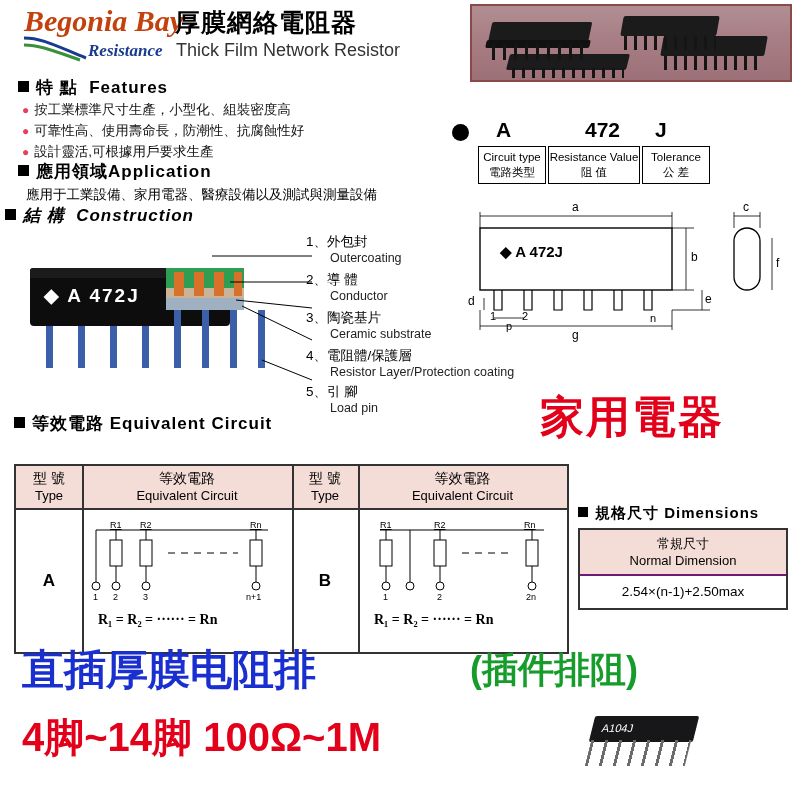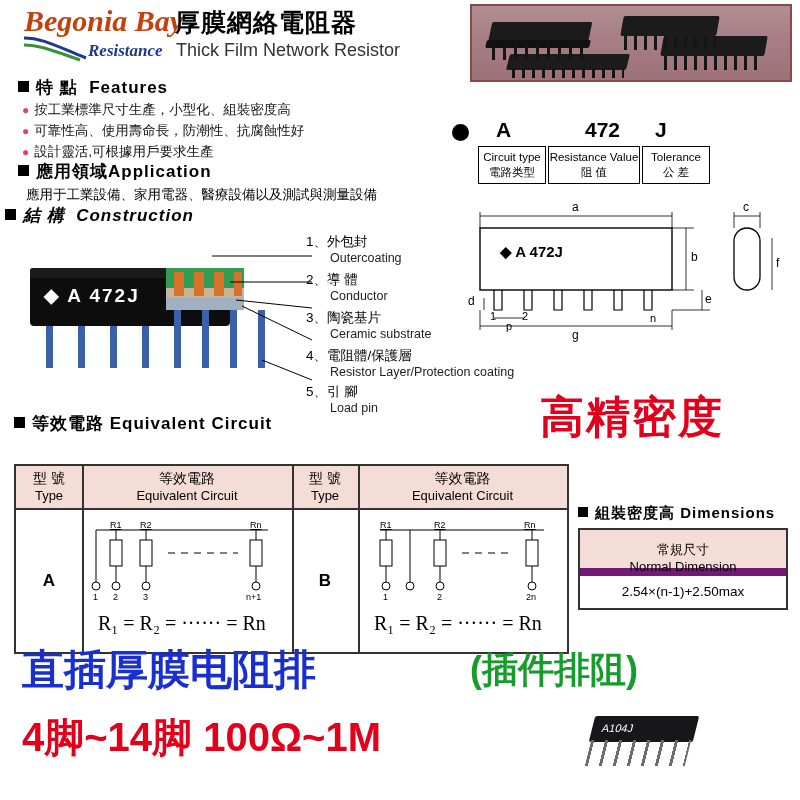--- a/index.html
+++ b/index.html
@@ -64,26 +64,26 @@
   #eq-head{left:14px;top:412px;}
   #eq-table{left:14px;top:464px;width:555px;height:190px;border:2px solid #333;box-sizing:border-box;background:#fff;}
   .eq-hd{background:#f4ddd6;}
   .eq-cell{position:absolute;box-sizing:border-box;}
   .vline{position:absolute;background:#333;width:2px;}
   .hline{position:absolute;background:#333;height:2px;}
   .eq-type-cn{font-size:14px;}
   .eq-type-en{font-size:13px;}
   .pinlbl{position:absolute;font-size:9px;}
   .rlbl{position:absolute;font-size:9px;text-decoration:underline;}
-  .eqform{position:absolute;font-size:20px;font-family:"Liberation Serif",serif;}
+  .eqform{position:absolute;font-size:14px;font-family:"Liberation Serif",serif;font-weight:bold;}
 
   
   #dim-head{left:578px;top:504px;}
   #dim-table{left:578px;top:528px;width:210px;height:82px;border:2px solid #333;box-sizing:border-box;}
-  #dim-th{position:absolute;left:0;top:0;width:100%;height:46px;background:#f4ddd6;border-bottom:8px solid #701a75;box-sizing:border-box;text-align:center;font-size:13px;line-height:17px;padding-top:11px;}
+  #dim-th{position:absolute;left:0;top:0;width:100%;height:46px;background:#f4ddd6;border-bottom:2px solid #701a75;box-sizing:border-box;text-align:center;font-size:13px;line-height:17px;padding-top:5px;}
   #dim-td{position:absolute;left:0;top:46px;width:100%;height:32px;text-align:center;font-size:13.5px;line-height:32px;}
 
   
   #b1a{left:22px;top:642px;font-size:42px;font-weight:bold;color:#1a2fd0;letter-spacing:0px;}
   #b1b{left:470px;top:646px;font-size:36px;font-weight:bold;color:#169c2a;}
   #b2{left:22px;top:710px;font-size:40px;font-weight:bold;color:#e2001a;}
   #chipphoto{left:586px;top:712px;width:118px;height:56px;}
 
   .pinline{position:absolute;background:#3b5fa8;}
 </style>
@@ -244,21 +244,21 @@
   <div style="position:absolute;left:6px;top:96px;font-size:12px;">d</div>
   <div style="position:absolute;left:243px;top:94px;font-size:12px;">e</div>
   <div style="position:absolute;left:314px;top:58px;font-size:12px;">f</div>
   <div style="position:absolute;left:110px;top:130px;font-size:12px;">g</div>
   <div style="position:absolute;left:188px;top:114px;font-size:11px;">n</div>
   <div style="position:absolute;left:44px;top:122px;font-size:11px;">p</div>
   <div style="position:absolute;left:28px;top:112px;font-size:11px;">1</div>
   <div style="position:absolute;left:60px;top:112px;font-size:11px;">2</div>
 </div>
 
-<div class="abs" id="hp">高精密度</div>
+<div class="abs" id="hp">家用電器</div>
 
 <div class="abs h-sec" id="eq-head">
   <span class="sq"></span><span>等效電路</span>&nbsp;<span>Equivalent Circuit</span>
 </div>
 
 <div class="abs" id="eq-table">
 
   <div class="eq-cell eq-hd" style="left:0;top:0;width:100%;height:44px;border-bottom:2px solid #333;"></div>
 
   <div class="vline" style="left:66px;top:0;height:186px;"></div>
@@ -341,21 +341,21 @@
     <div class="pinlbl" style="left:17px;top:72px;">1</div>
     <div class="pinlbl" style="left:71px;top:72px;">2</div>
     <div class="pinlbl" style="left:160px;top:72px;">2n</div>
   </div>
   <div class="eqform" style="left:358px;top:146px;">R₁ = R₂ = ······ = Rn</div>
 
   <div class="hline" style="left:0;top:132px;width:0;"></div>
 </div>
 
 <div class="abs h-sec" id="dim-head" style="font-size:15px;">
-  <span class="sq" style="width:10px;height:10px;"></span><span>組裝密度高</span> <span>Dimensions</span>
+  <span class="sq" style="width:10px;height:10px;"></span><span>規格尺寸</span> <span>Dimensions</span>
 </div>
 <div class="abs" id="dim-table">
   <div id="dim-th">
     <div>常規尺寸</div>
     <div>Normal Dimension</div>
   </div>
   <div id="dim-td">2.54×(n-1)+2.50max</div>
 </div>
 
 <div class="abs" id="b1a">直插厚膜电阻排</div>

